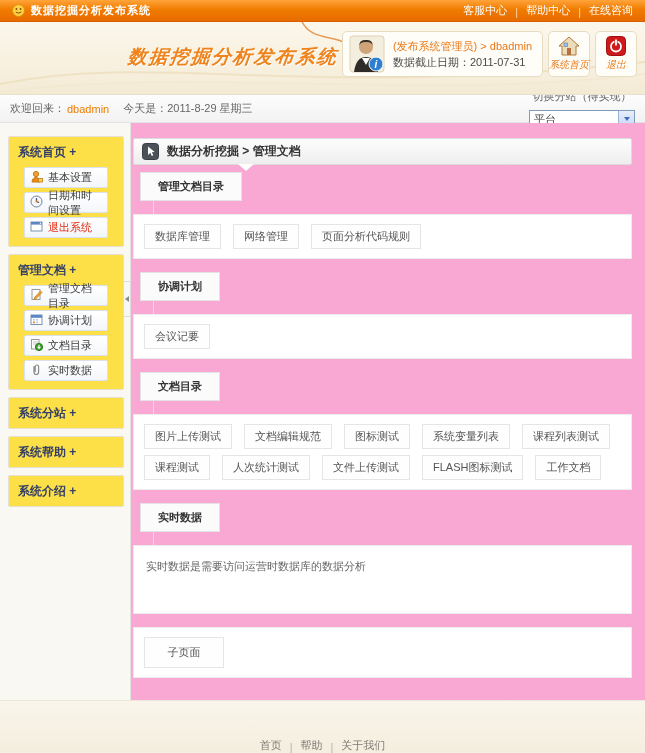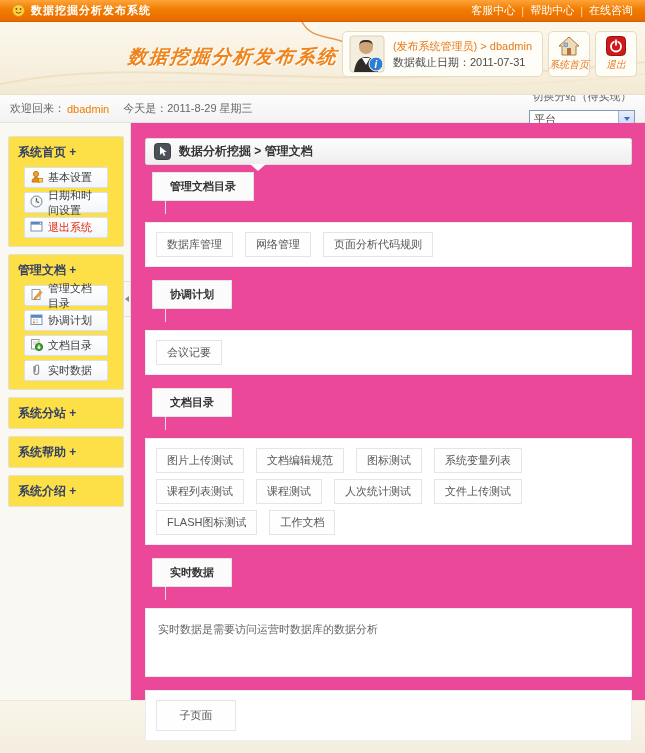--- a/index.html
+++ b/index.html
@@ -40,41 +40,41 @@
   .main { position:relative; display:flex; height:577px; background:#faf8f2; }
   .sidebar { width:130px; padding:13px 6px 0 8px; }
   .side-sec { background:#fde047; border:1px solid #e7e0d1; border-radius:2px; margin-bottom:7px; padding-bottom:4px; }
   .side-sec.empty { padding-bottom:0; }
   .side-h { font-weight:bold; color:#333f66; font-size:12px; padding:7px 9px 6px; cursor:pointer; }
   .side-item { display:flex; align-items:center; gap:5px; background:linear-gradient(180deg,#ffffff,#f3f6fa); border:1px solid #dbe1ec; border-radius:2px; margin:0 15px 4px; height:21px; padding:0 5px; cursor:pointer; color:#3c3c3c; }
   .side-item.danger { color:#e02a12; }
   .collapse-handle { position:absolute; left:123px; top:158px; width:8px; height:36px; background:#f7f7f7; border:1px solid #ddd; display:flex; align-items:center; justify-content:center; cursor:pointer; }
   .collapse-handle i { border-top:3px solid transparent; border-bottom:3px solid transparent; border-right:4px solid #8a8a8a; }
 
-  .content { flex:1; background:#ec4899; border-left:1px solid #e3e3e3; padding:15px 13px 0 14px; }
+  .content { flex:1; background:#f9a8d4; border-left:1px solid #e3e3e3; padding:15px 13px 0 2px; }
   .crumb { position:relative; height:27px; background:linear-gradient(180deg,#fdfdfd,#eeeeee); border:1px solid #dcdcdc; border-radius:2px; display:flex; align-items:center; gap:8px; padding:0 8px; }
   .crumb-text { font-weight:bold; color:#333; font-size:12px; }
   .notch { position:absolute; left:104px; bottom:-7px; width:0; height:0; border-left:8px solid transparent; border-right:8px solid transparent; border-top:7px solid #fff; }
   .notch:before { content:""; position:absolute; left:-8px; top:-8px; border-left:8px solid transparent; border-right:8px solid transparent; border-top:7px solid #cfcfcf; z-index:-1; }
 
   .sections { margin-top:7px; }
   .tab { display:inline-block; background:#fbfbfb; border:1px solid #e3e3e3; font-weight:bold; color:#333; padding:6px 17px; margin-left:7px; cursor:pointer; }
   .connector { width:1px; height:13px; background:#dfdfdf; margin-left:20px; }
-  .panel { border:1px solid #ececec; background:#fff; padding:9px 10px; margin:8px 0 13px 0; min-height:42px; }
+  .panel { border:1px solid #ececec; background:#fff; padding:9px 10px; margin:0 0 13px 0; min-height:42px; }
   .btn-row { display:flex; flex-wrap:wrap; gap:6px 12px; }
   .doc-btn { background:#fefefe; border:1px solid #e5e5e5; color:#555; min-width:66px; text-align:center; padding:4px 10px; cursor:pointer; white-space:nowrap; }
   .doc-btn.large { padding:7px 14px; min-width:80px; }
   .note { color:#666; padding:4px 2px 30px; }
   .panel.tall { min-height:68px; }
 
   
   .footer { height:53px; background:linear-gradient(180deg,#f9f5ea,#f4eedf); border-top:1px solid #eee8d8; display:flex; justify-content:center; padding-top:12px; color:#7c7c74; }
   .footer .toplink { color:#7c7c74; }
   .footer .topsep { color:#b9b4a6; }
-  .flex-links { display:flex; align-items:center; }
+  .flex-links { display:flex; gap:8px; align-items:flex-end; }
 </style>
 </head>
 <body>
 
 <div class="topbar">
   <svg width="13" height="13" viewBox="0 0 13 13">
     <circle cx="6.5" cy="6.5" r="6" fill="#ffcf45" stroke="#d99400"></circle>
     <circle cx="4.4" cy="5" r="0.9" fill="#7a4d00"></circle>
       <circle cx="8.6" cy="5" r="0.9" fill="#7a4d00"></circle>
     <path d="M3.8 8 Q6.5 10.4 9.2 8" stroke="#7a4d00" stroke-width="1" fill="none"></path>

